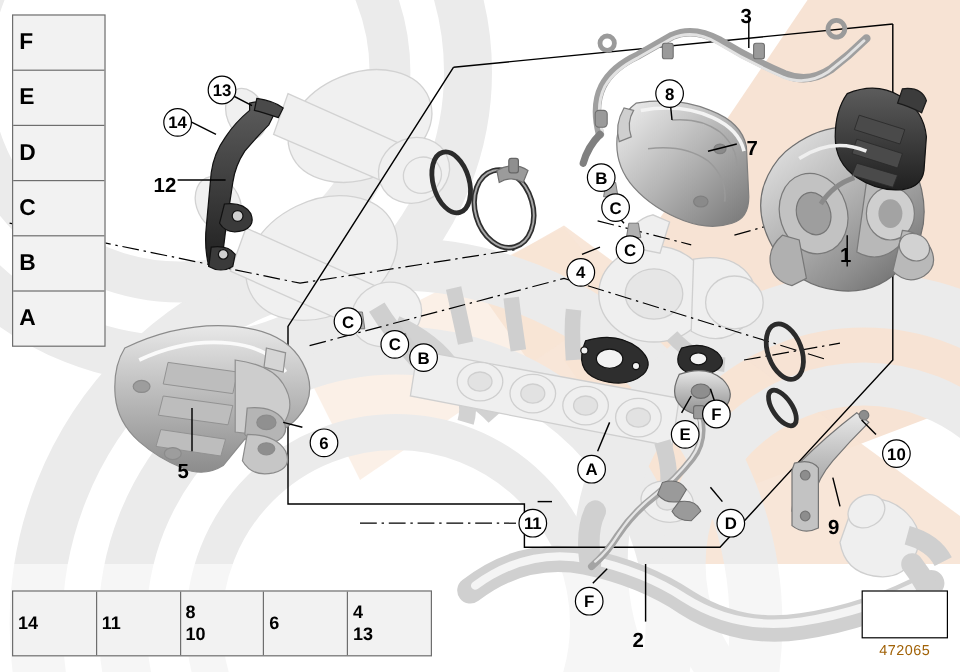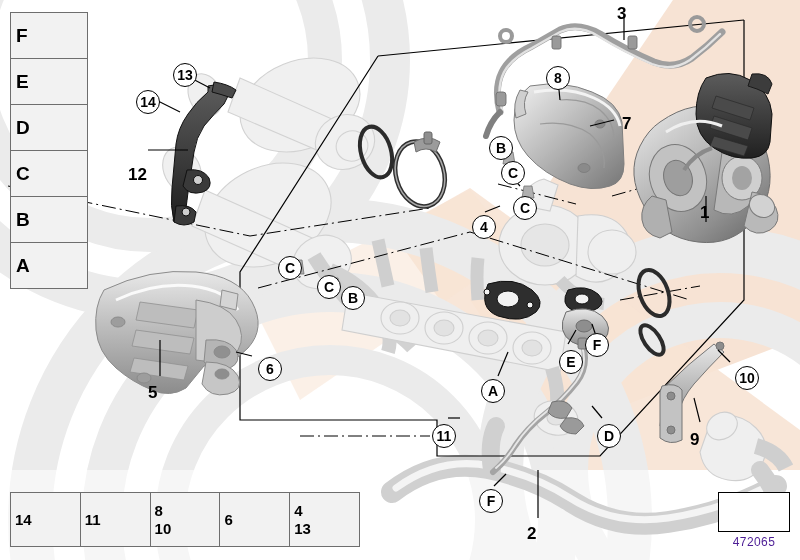--- a/index.html
+++ b/index.html
@@ -26,21 +26,21 @@
       align-items:center;box-sizing:border-box;}
   .bb-cell:last-child{border-right:none;}
   .bb-nums{font-size:15px;font-weight:bold;color:#000;margin-left:4px;line-height:1.15;
       display:flex;flex-direction:column;}
   .bb-gfx{flex:1;height:100%;position:relative;}
 
   
   .stamp-box{position:absolute;left:718px;top:492px;width:72px;height:40px;
       border:1px solid #000;background:#fff;box-sizing:border-box;}
   .stamp-code{position:absolute;left:718px;top:535px;width:72px;text-align:center;
-      font-size:12px;color:#4c1d95;letter-spacing:.4px;}
+      font-size:12px;color:#a16207;letter-spacing:.4px;}
 
   
   .bub{position:absolute;width:24px;height:24px;border-radius:50%;border:1.6px solid #000;
       background:#fff;display:flex;align-items:center;justify-content:center;
       font-size:14px;font-weight:bold;color:#000;box-sizing:border-box;}
 
   
   .numlab{position:absolute;font-size:17px;font-weight:bold;color:#000;}
 </style>
 </head>
@@ -531,21 +531,21 @@
       <span class="bb-gfx"></span>
     </div>
   </div>
 
   <div class="stamp-box"></div>
   <div class="stamp-code">472065</div>
 
   <div id="callout-layer">
       <div class="bub" style="left: 173px; top: 63px;">13</div>
       <div class="bub" style="left: 136px; top: 90px;">14</div>
-      <div class="numlab" style="left: 128px; top: 145px; margin-top: 20px;">12</div>
+      <div class="numlab" style="left: 128px; top: 145px;">12</div>
       <div class="bub" style="left: 546px; top: 66px;">8</div>
       <div class="numlab" style="left: 617px; top: 4px;">3</div>
       <div class="numlab" style="left: 622px; top: 114px;">7</div>
       <div class="numlab" style="left: 700px; top: 203px;">1</div>
       <div class="bub" style="left: 489px; top: 136px;">B</div>
       <div class="bub" style="left: 501px; top: 161px;">C</div>
       <div class="bub" style="left: 513px; top: 196px;">C</div>
       <div class="bub" style="left: 472px; top: 215px;">4</div>
       <div class="bub" style="left: 278px; top: 256px;">C</div>
       <div class="bub" style="left: 317px; top: 275px;">C</div>

